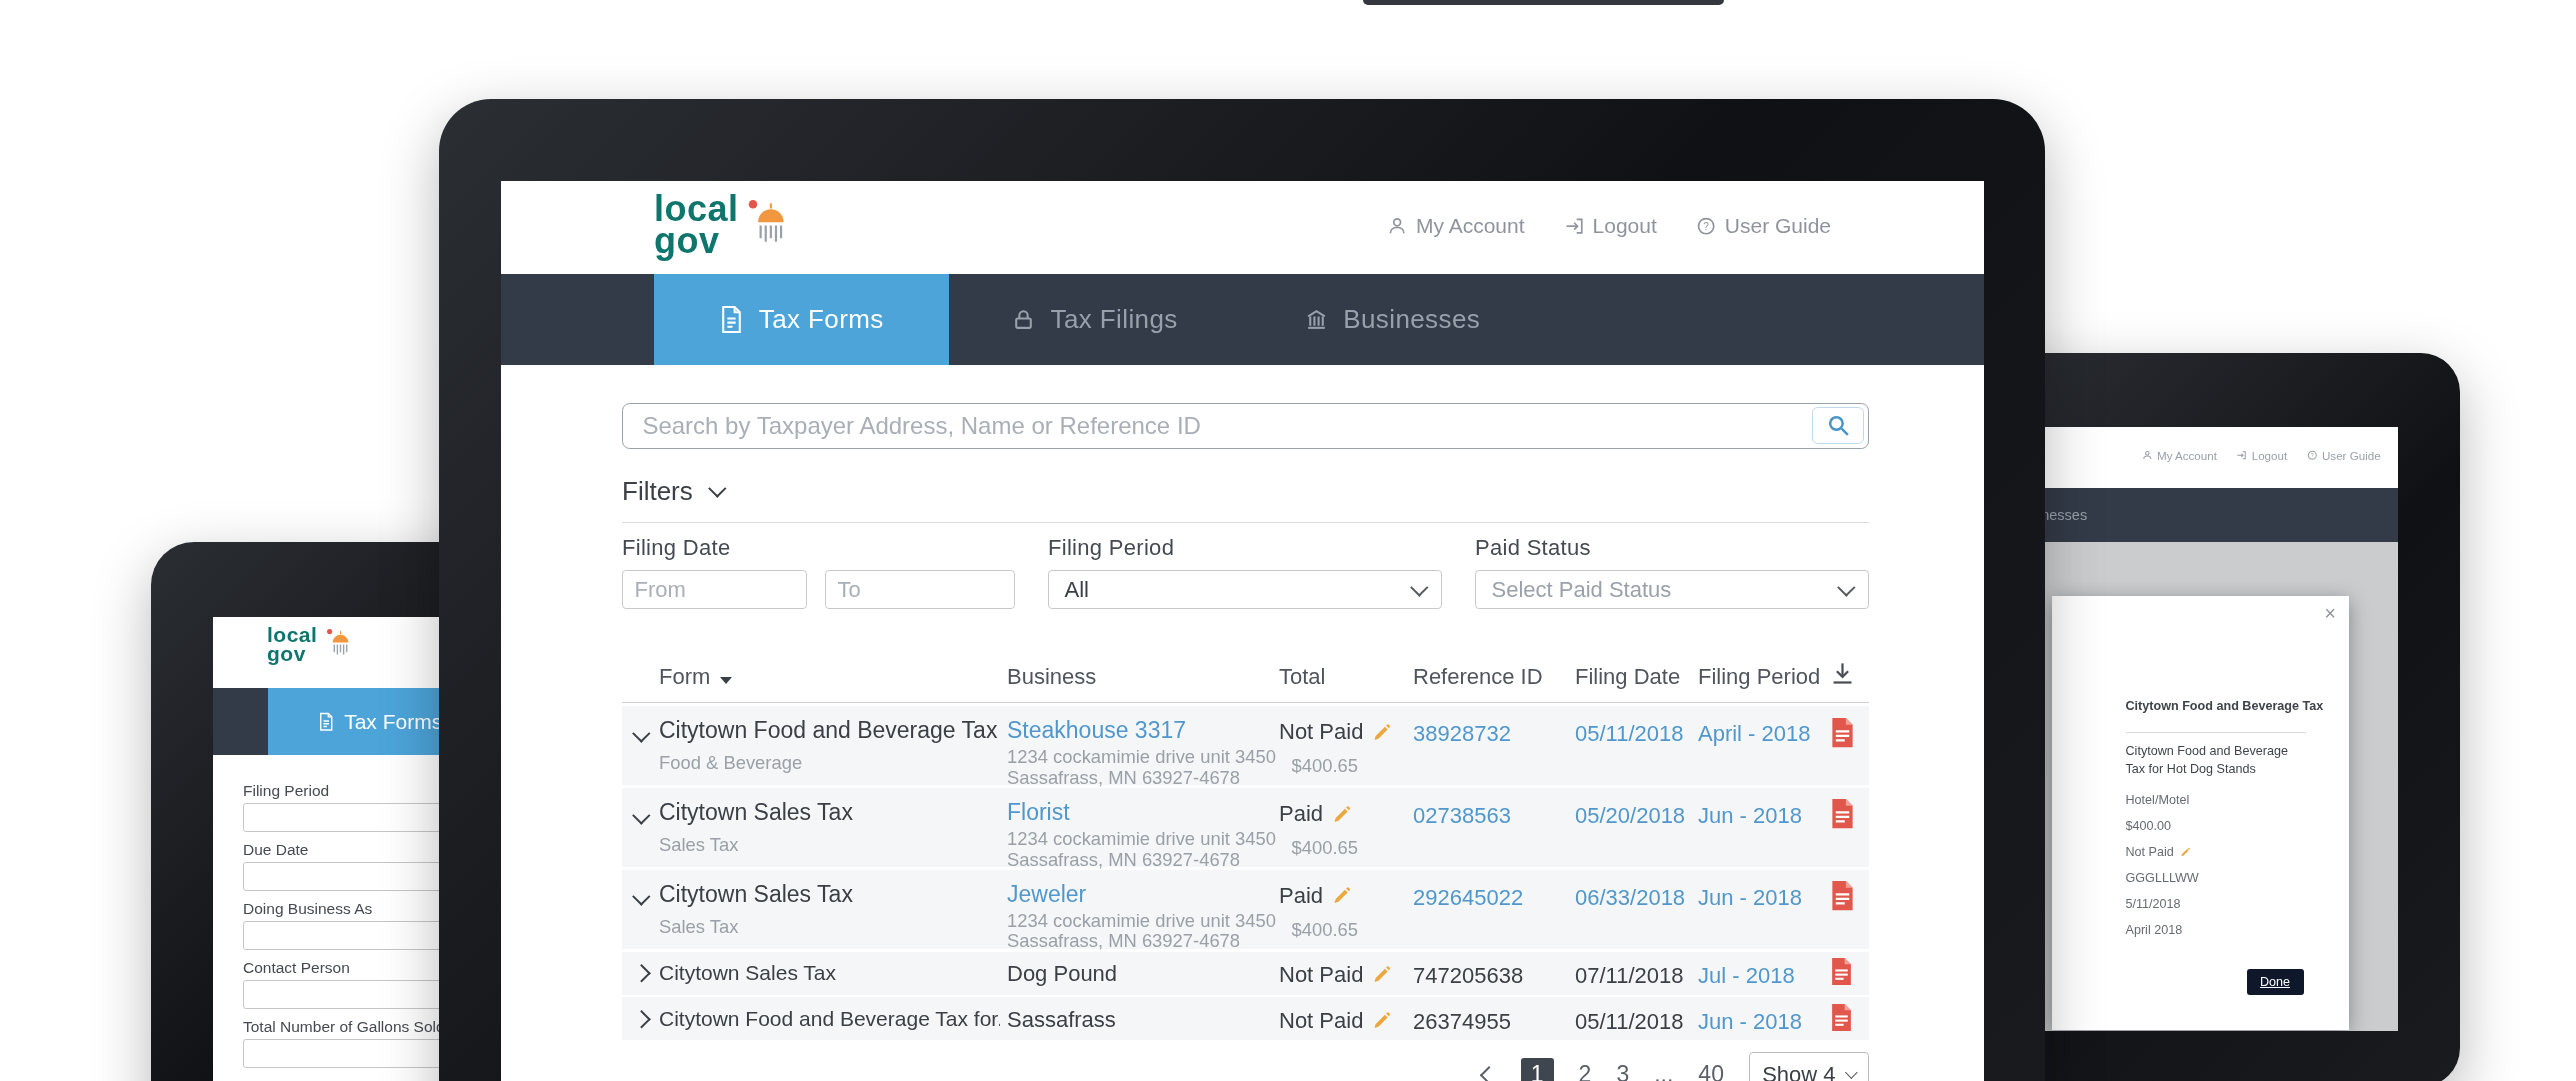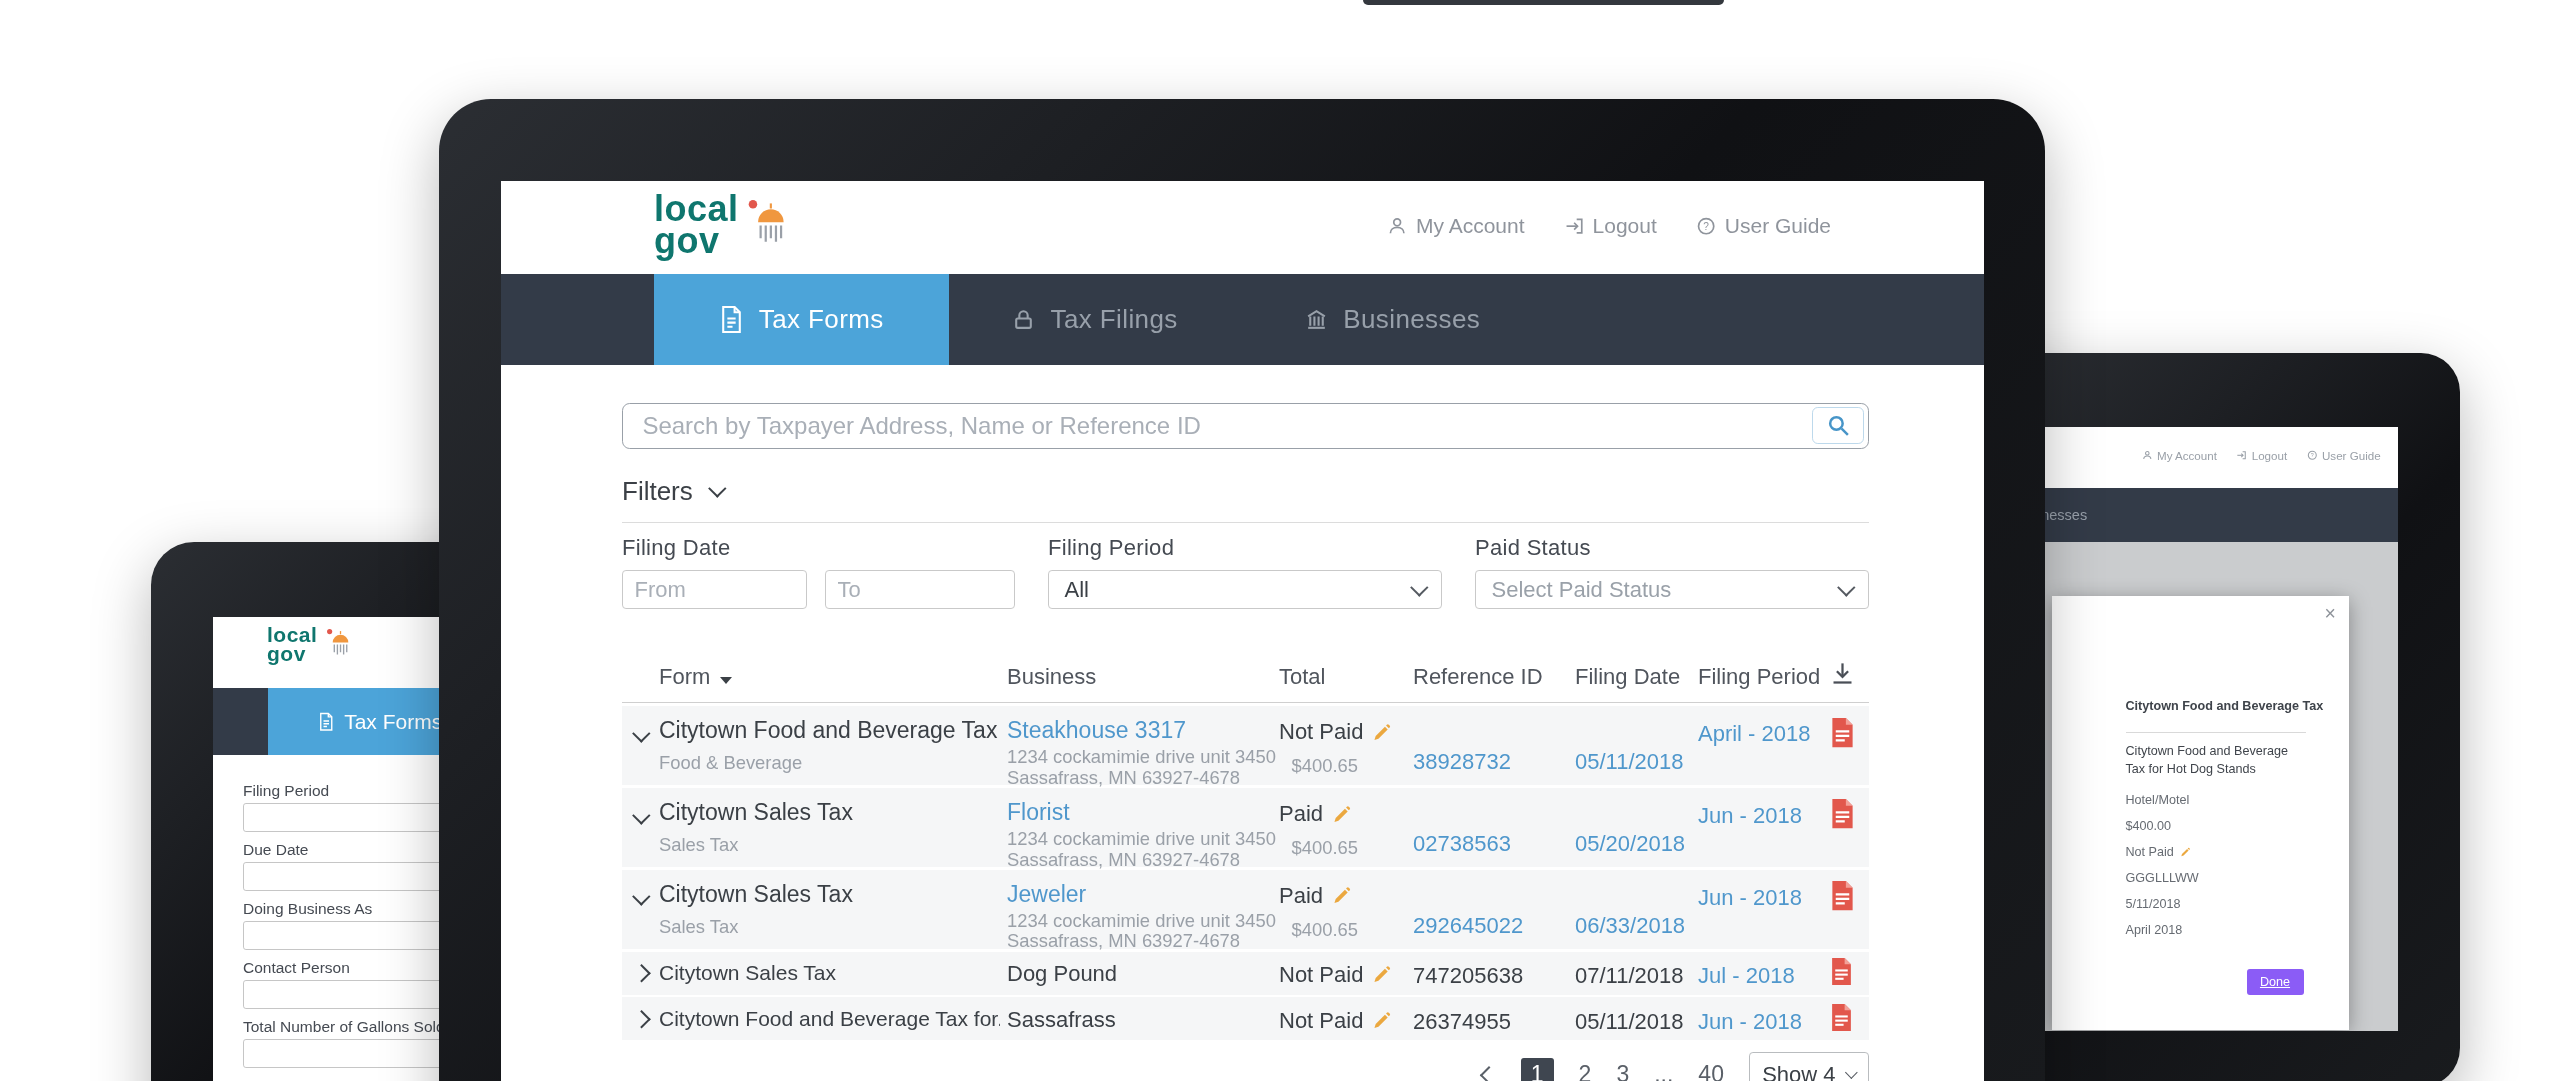--- a/index.html
+++ b/index.html
@@ -92,21 +92,21 @@
   .row--col .c-pdf { top:4.8px; }
 
   .name { font-size:23px; color:#3b4046; }
   .row--col .name { font-size:21px; white-space:nowrap; max-width:341px; overflow:hidden; display:block; }
   .sub  { font-size:18.4px; color:#9aa0a8; margin-top:7.7px; }
   .addr { font-size:18.4px; color:#9aa0a8; margin-top:2.9px; line-height:20.3px; }
   .biz-link { font-size:23px; color:#4f97cc; cursor:pointer; }
   .biz-dark { font-size:22px; color:#3b4046; }
   .status-line { display:flex; align-items:center; gap:8.7px; font-size:22px; color:#3b4046; }
   .amount { font-size:18.4px; color:#9aa0a8; margin-top:9.7px; margin-left:12.6px; }
-  .link { color:#4f97cc; cursor:pointer;margin-top:28px; }
+  .link { color:#4f97cc; cursor:pointer; }
   .dark { color:#3b4046; }
 
   .pager { position:relative; height:58px; margin-top:11.6px; }
   .pages { position:absolute; left:861px; top:5.8px; display:flex; align-items:center; gap:25px; font-size:23px; color:#5a6068; }
   .pages .pg { cursor:pointer; }
   .page-active { width:33px; height:33px; background:#3f4650; color:#fff; display:flex; align-items:center; justify-content:center; border-radius:2.9px; }
   .pchev { color:#5a6068; margin-top:0; cursor:pointer; }
   .show-box { position:absolute; right:0; top:0; width:120px; height:45px; border:1px solid #b9bcbf; border-radius:3.9px; box-sizing:border-box; display:flex; align-items:center; justify-content:center; gap:11.6px; font-size:22px; color:#3b4046; background:#fff; cursor:pointer; }
   .show-box .chev { margin-top:-4.8px; color:#555a61; }
 
@@ -128,21 +128,21 @@
   .r-nav { position:relative; height:54px; background:#333b48; }
   .r-nav-label { position:absolute; left:-25px; top:0; line-height:54px; font-size:14.5px; color:#98a0aa; cursor:pointer; }
   .r-content { position:absolute; left:0; top:115px; width:100%; height:489px; background:#caccce; }
   .r-modal { position:absolute; left:13.5px; top:169px; width:297px; height:434px; background:#fff; box-shadow:0 3.9px 19.4px rgba(0,0,0,0.35); }
   .r-close { position:absolute; right:12.6px; top:5.8px; font-size:19.4px; color:#8d9299; cursor:pointer; }
   .r-title { position:absolute; left:74px; top:103px; width:219px; font-size:12.6px; font-weight:700; color:#3f444b; white-space:nowrap; overflow:hidden; }
   .r-divider { position:absolute; left:74px; top:136px; width:180px; height:1px; background:#d9d9d9; }
   .r-lines { position:absolute; left:74px; top:146px; font-size:12.6px; color:#3f444b; line-height:18.4px; }
   .r-vals { position:absolute; left:74px; top:191px; font-size:12.6px; color:#666b72; line-height:26px; }
   .r-vals .vline { display:flex; align-items:center; gap:5.8px; }
-  .r-done { position:absolute; right:45px; top:373px; width:57px; height:26px; background:#8b5cf6; color:#fff; font-size:12.6px; border-radius:2.9px; display:flex; align-items:center; justify-content:center; cursor:pointer;text-decoration:underline; }
+  .r-done { position:absolute; right:45px; top:373px; width:57px; height:26px; background:#0f172a; color:#fff; font-size:12.6px; border-radius:2.9px; display:flex; align-items:center; justify-content:center; cursor:pointer;text-decoration:underline; }
 </style>
 </head>
 <body>
 
 <div class="page">
 
   <div class="edge-bar"></div>
 
   <div class="device" id="device-left"></div>
   <div class="screen" id="screen-left">

